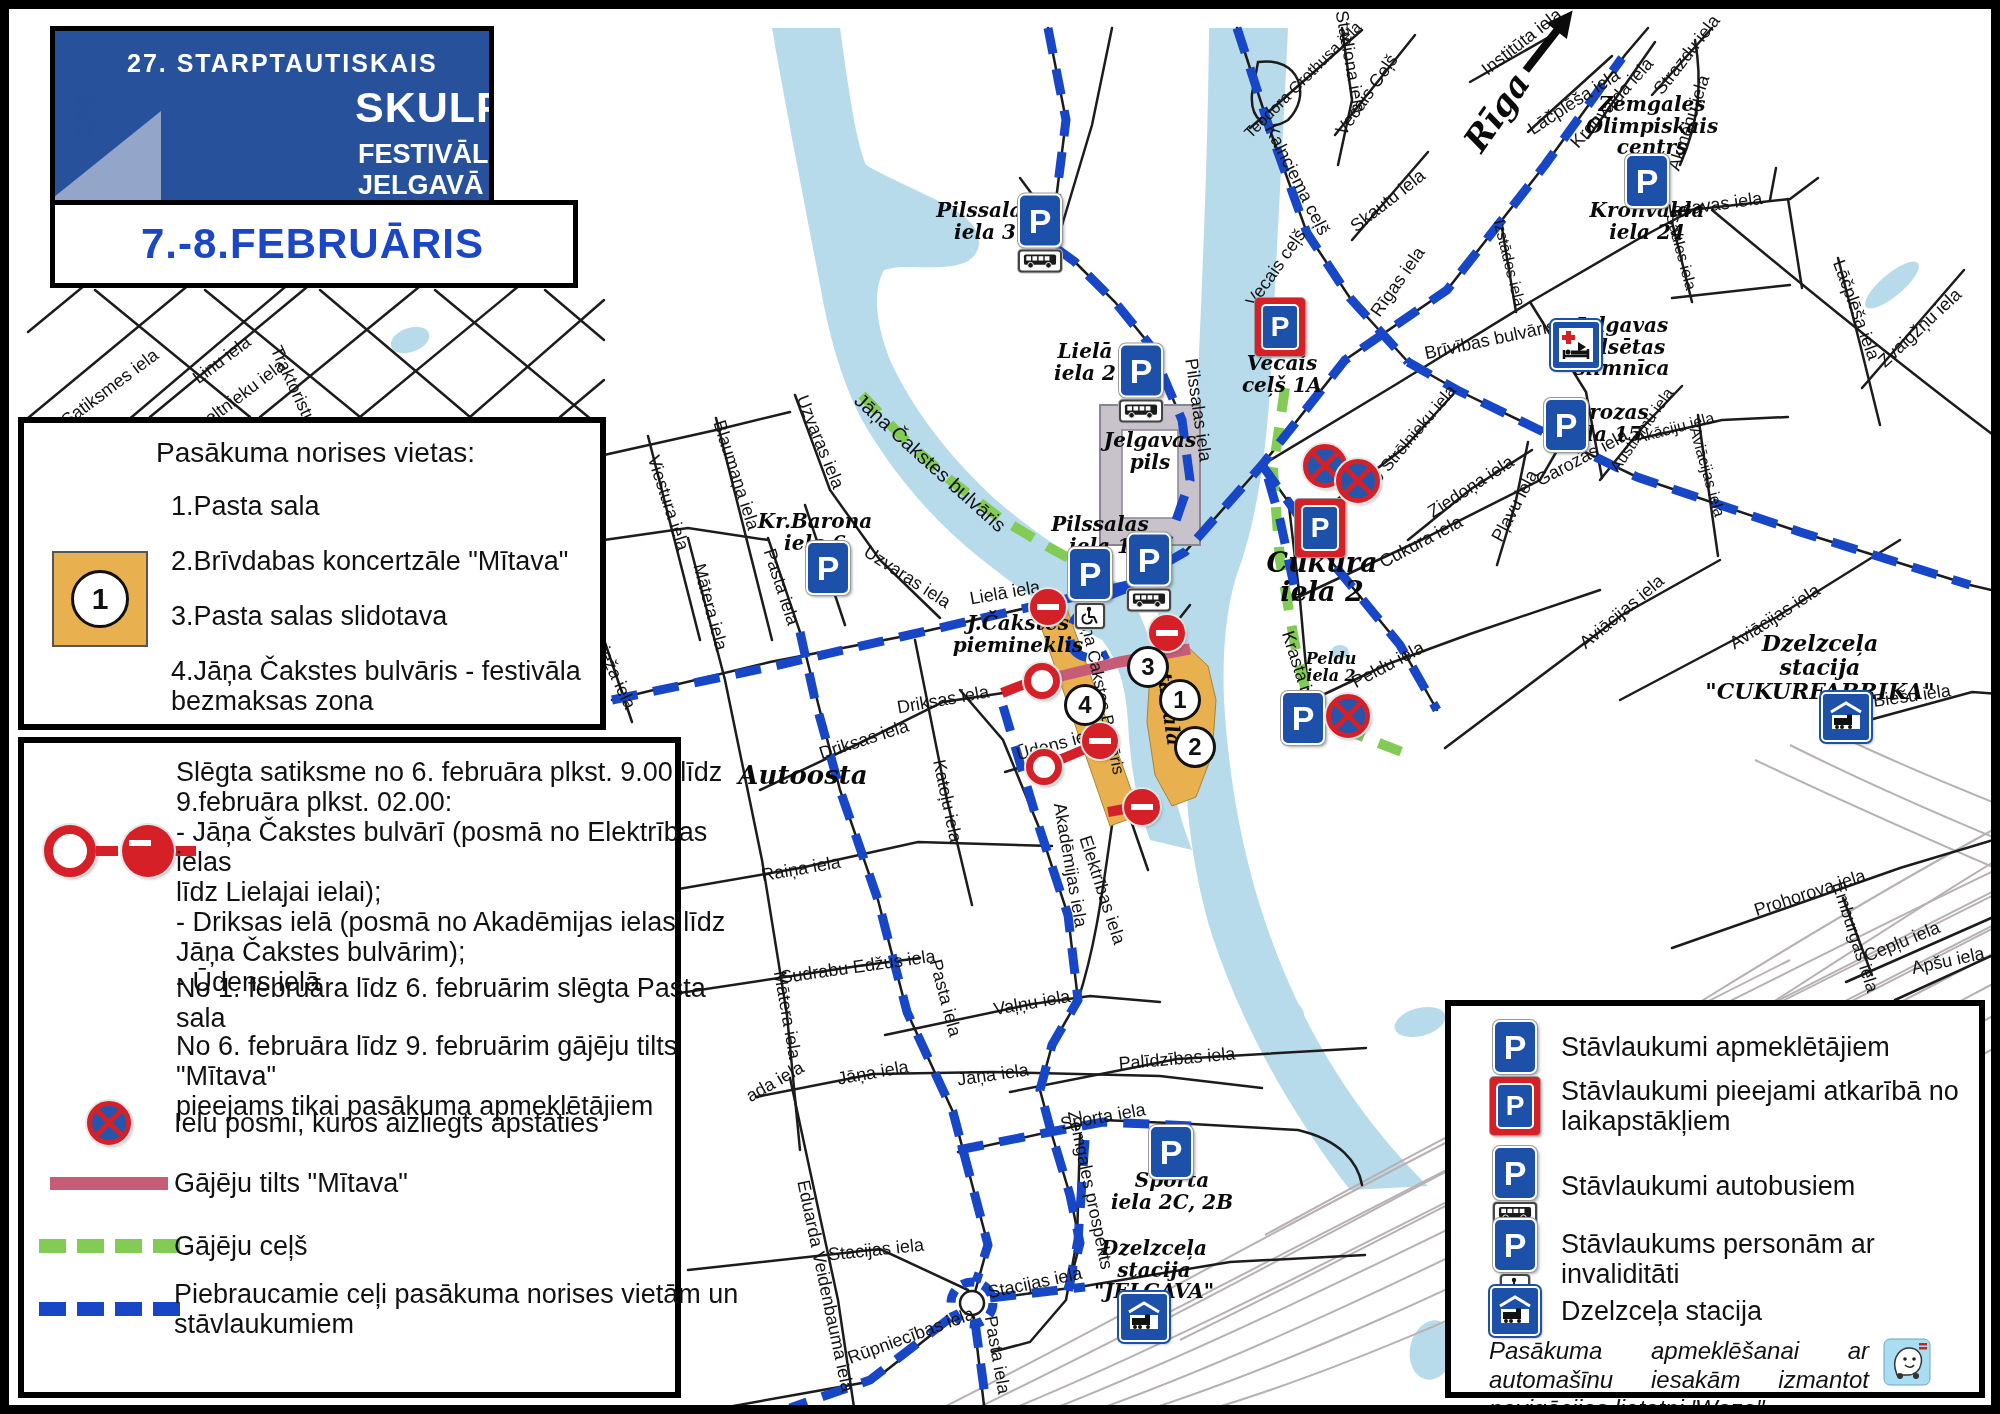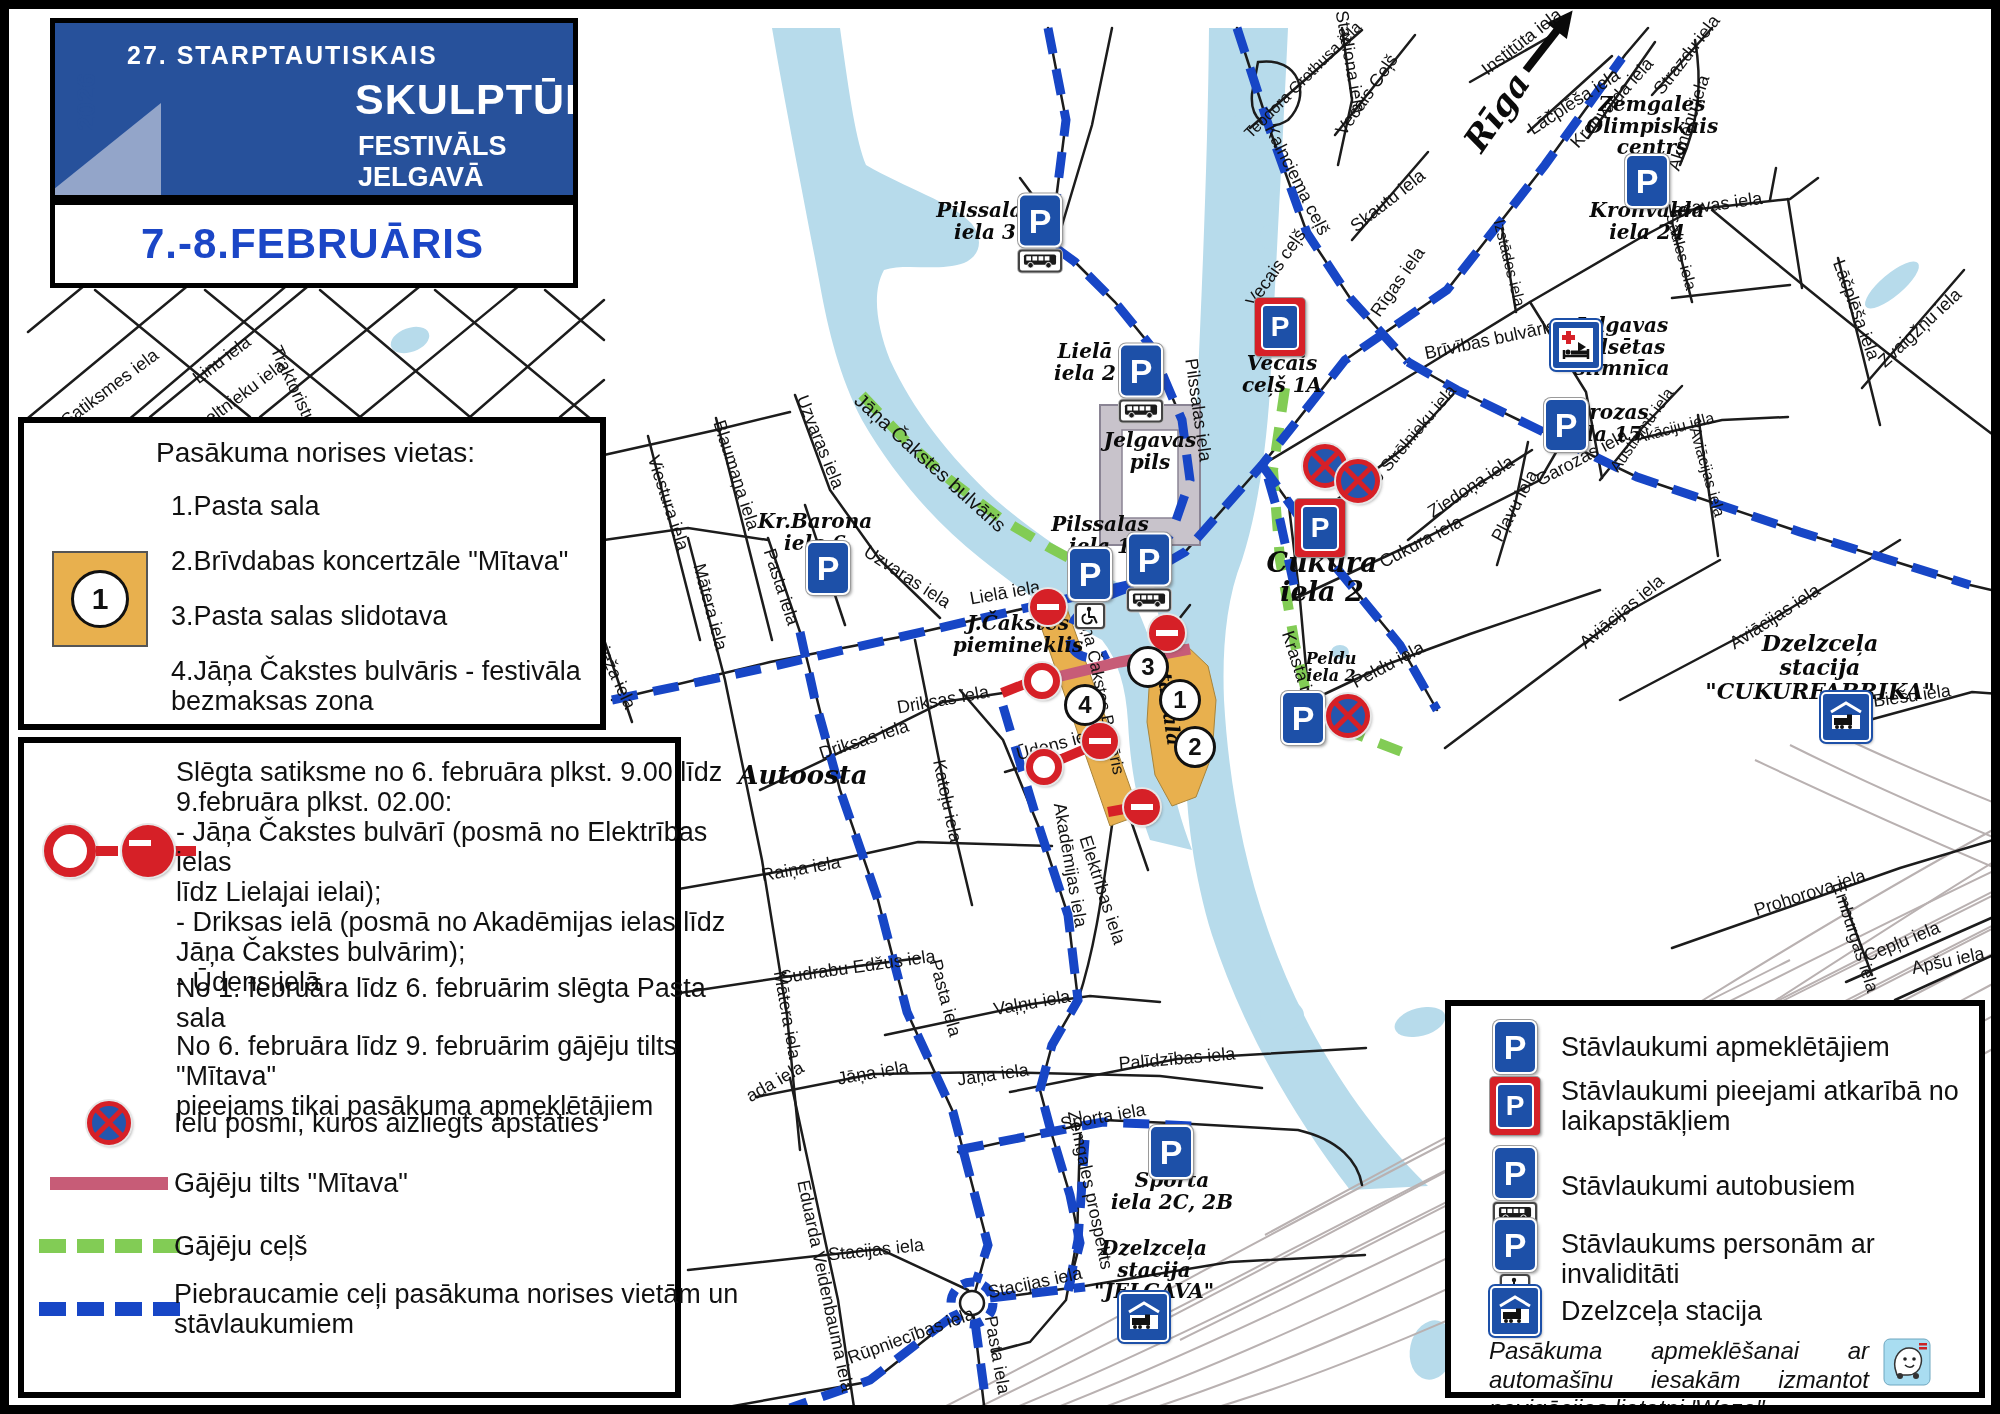--- a/index.html
+++ b/index.html
@@ -33,21 +33,21 @@
   .nostop:after{transform:rotate(-45deg);}
   .noentry{width:36px;height:36px;border-radius:50%;background:#d62027;
            box-shadow:0 0 0 2px #e6e6e6,2px 2px 3px rgba(60,60,60,.4);position:relative;}
   .noentry:before{content:"";position:absolute;left:7px;top:15px;width:22px;height:6px;background:#fff;}
   .ringsign{width:36px;height:36px;border-radius:50%;background:#fff;border:7px solid #d62027;
            box-sizing:border-box;box-shadow:0 0 0 2px #e6e6e6,2px 2px 3px rgba(60,60,60,.4);}
   .vmark{position:absolute;z-index:6;width:36px;height:36px;border-radius:50%;background:#fff;
          border:3px solid #111;display:flex;align-items:center;justify-content:center;
          font-weight:bold;font-size:24px;transform:translate(-50%,-50%);}
   
-  #logo{position:absolute;left:50px;top:18px;width:528px;height:182px;background:#27519b;
+  #logo{position:absolute;left:50px;top:26px;width:444px;height:182px;background:#27519b;
         border:5px solid #000;box-sizing:border-box;z-index:30;overflow:hidden;}
   #logo .l1{position:absolute;left:72px;top:18px;color:#fff;font-weight:bold;font-size:25px;letter-spacing:2px;}
   #logo .ledus{position:absolute;left:28px;top:38px;color:#fff;font-weight:900;font-size:95px;letter-spacing:2px;}
   #logo .tri{position:absolute;left:-12px;top:80px;width:0;height:0;
              border-left:118px solid transparent;border-bottom:95px solid #93a5c9;}
   #logo .yr{position:absolute;left:16px;top:108px;color:#27519b;font-weight:bold;font-size:26px;
             transform:rotate(-90deg);transform-origin:left top;z-index:2;}
   #logo .r1{position:absolute;left:300px;top:52px;color:#fff;font-weight:800;font-size:43px;letter-spacing:1px;}
   #logo .r2{position:absolute;left:303px;top:108px;color:#fff;font-weight:bold;font-size:27px;}
   #dates{position:absolute;left:50px;top:200px;width:528px;height:88px;background:#fff;

